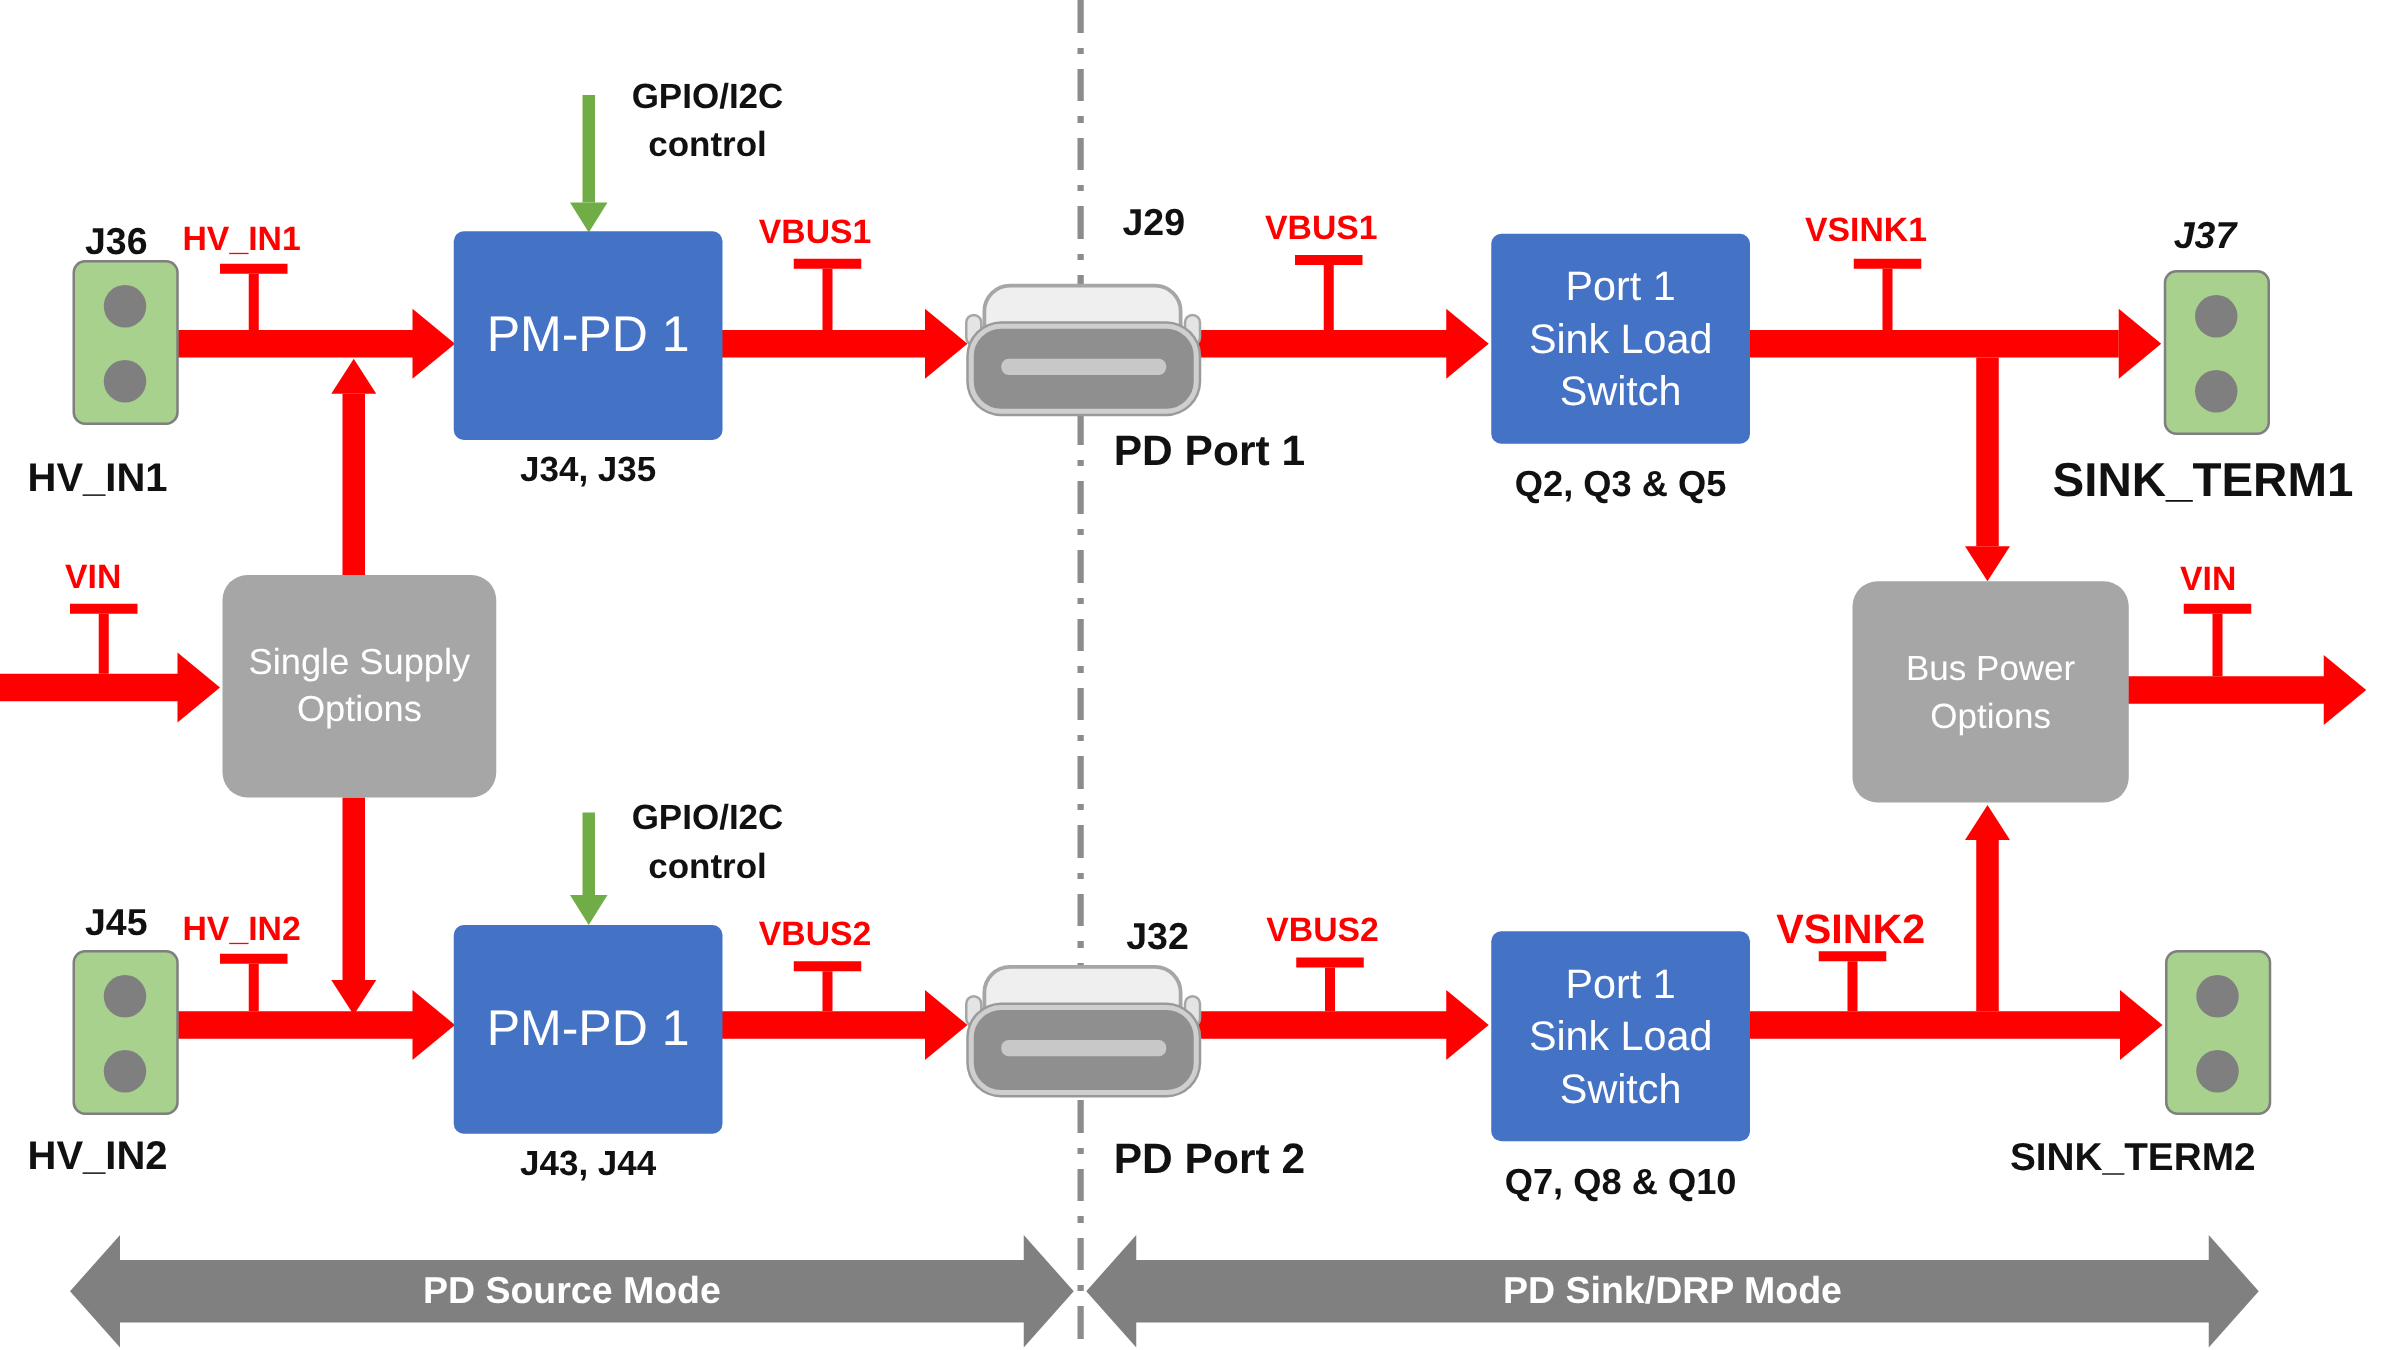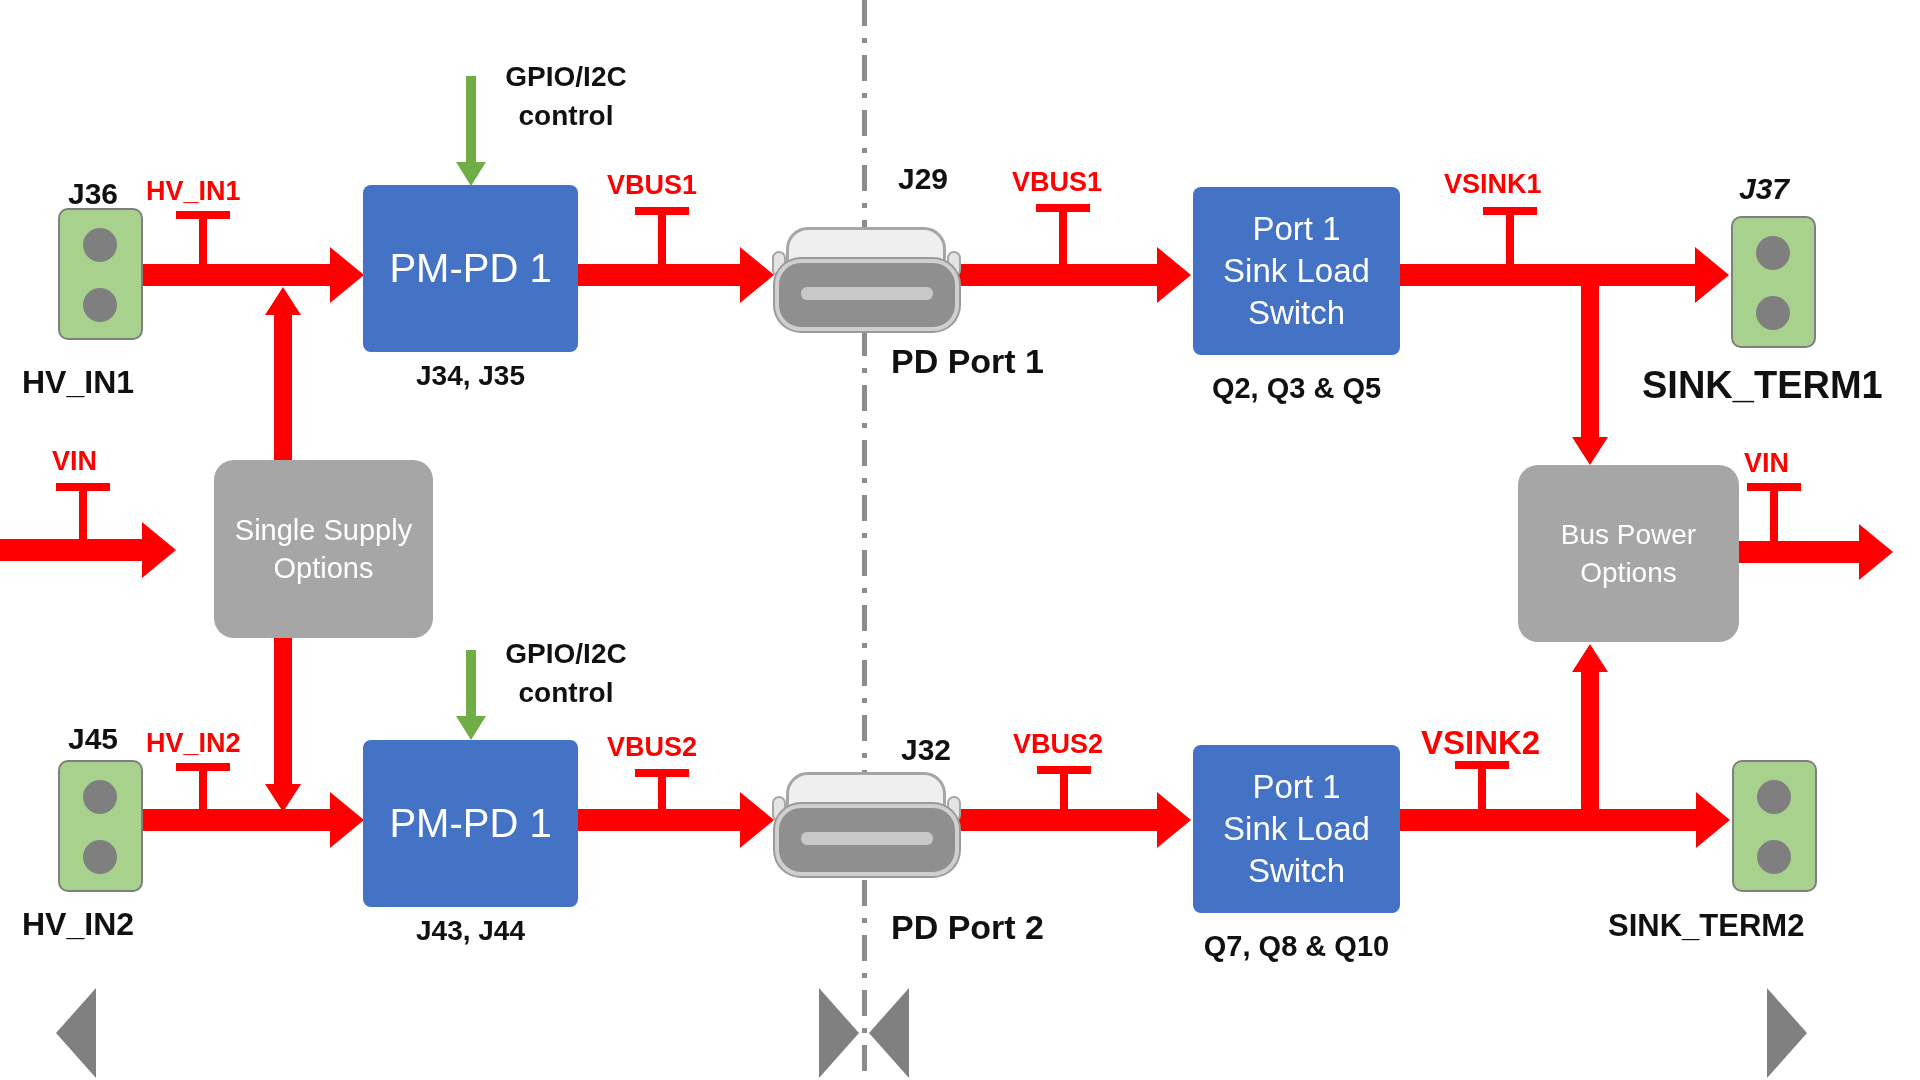--- a/index.html
+++ b/index.html
@@ -14,21 +14,21 @@
   .hd-u{position:absolute;width:0;height:0;border-left:18px solid transparent;border-right:18px solid transparent;border-bottom:28px solid #ff0000;z-index:1;}
   .hd-d{position:absolute;width:0;height:0;border-left:18px solid transparent;border-right:18px solid transparent;border-top:28px solid #ff0000;z-index:1;}
   .tapbar{position:absolute;width:54px;height:8px;background:#ff0000;z-index:1;}
   .tapstem{position:absolute;width:8px;background:#ff0000;z-index:1;}
   
   .gstem{position:absolute;width:10px;background:#70ad47;z-index:1;}
   .ghd-d{position:absolute;width:0;height:0;border-left:15px solid transparent;border-right:15px solid transparent;border-top:24px solid #70ad47;z-index:1;}
   
   .box{position:absolute;border-radius:8px;color:#fff;display:flex;flex-direction:column;align-items:center;justify-content:center;text-align:center;z-index:2;}
   .blue{background:#4472c4;}
-  .grayb{background:#a6a6a6;border-radius:20px;margin-left:36px;}
+  .grayb{background:#a6a6a6;border-radius:20px;}
   
   .conn{position:absolute;width:85px;height:132px;background:#a9d18e;border:2px solid #7f7f7f;border-radius:10px;box-sizing:border-box;z-index:2;}
   .pin{position:absolute;left:23px;width:34px;height:34px;border-radius:50%;background:#7f7f7f;}
   
   .usb-top{position:absolute;width:160px;height:60px;background:#efefef;border:3px solid #a6a6a6;border-radius:22px 22px 10px 10px;box-sizing:border-box;z-index:2;}
   .usb-ear{position:absolute;width:14px;height:26px;background:#e4e4e4;border:2px solid #a6a6a6;border-radius:7px;box-sizing:border-box;z-index:2;}
   .usb-front{position:absolute;width:184px;height:72px;background:#8f8f8f;border:4px solid #cfcfcf;border-radius:26px;box-sizing:border-box;box-shadow:0 0 0 2px #9a9a9a;z-index:3;}
   .usb-slot{position:absolute;width:132px;height:13px;background:#c8c8c8;border-radius:6px;z-index:4;}
   
   .lbl{position:absolute;font-weight:bold;color:#111;z-index:4;white-space:nowrap;}
@@ -209,18 +209,20 @@
   <div class="hd-u" style="left:1572px;top:644px;"></div>
   <div class="wire" style="left:1581px;top:672px;width:18px;height:137px;"></div>
 
   <div class="conn" style="left:1732px;top:760px;">
     <div class="pin" style="top:18px;"></div>
     <div class="pin" style="top:78px;"></div>
   </div>
   <div class="lbl" style="left:1608px;top:908px;font-size:31px;">SINK_TERM2</div>
 
   <div class="mode-hd-l" style="left:56px;top:988px;"></div>
+  <div class="mode-body" style="left:95px;top:1008px;width:725px;">PD Source Mode</div>
   <div class="mode-hd-r" style="left:819px;top:988px;"></div>
 
   <div class="mode-hd-l" style="left:869px;top:988px;"></div>
+  <div class="mode-body" style="left:908px;top:1008px;width:860px;">PD Sink/DRP Mode</div>
   <div class="mode-hd-r" style="left:1767px;top:988px;"></div>
 
 </div>
 
 </body></html>

